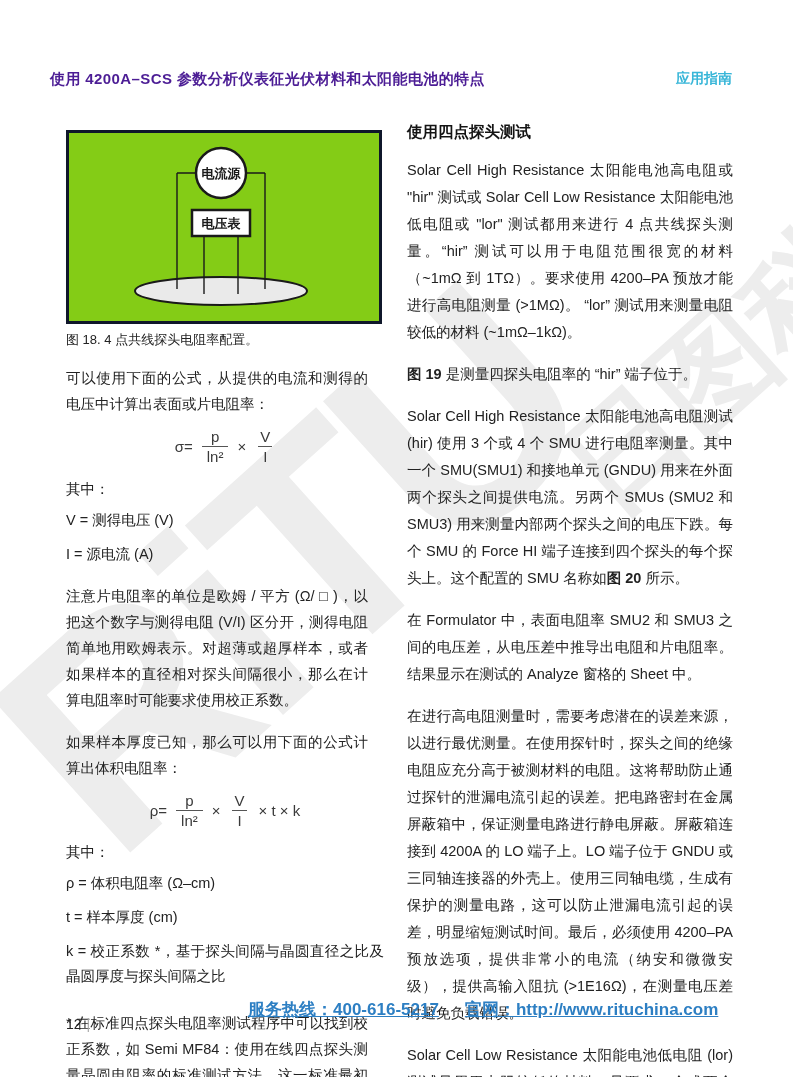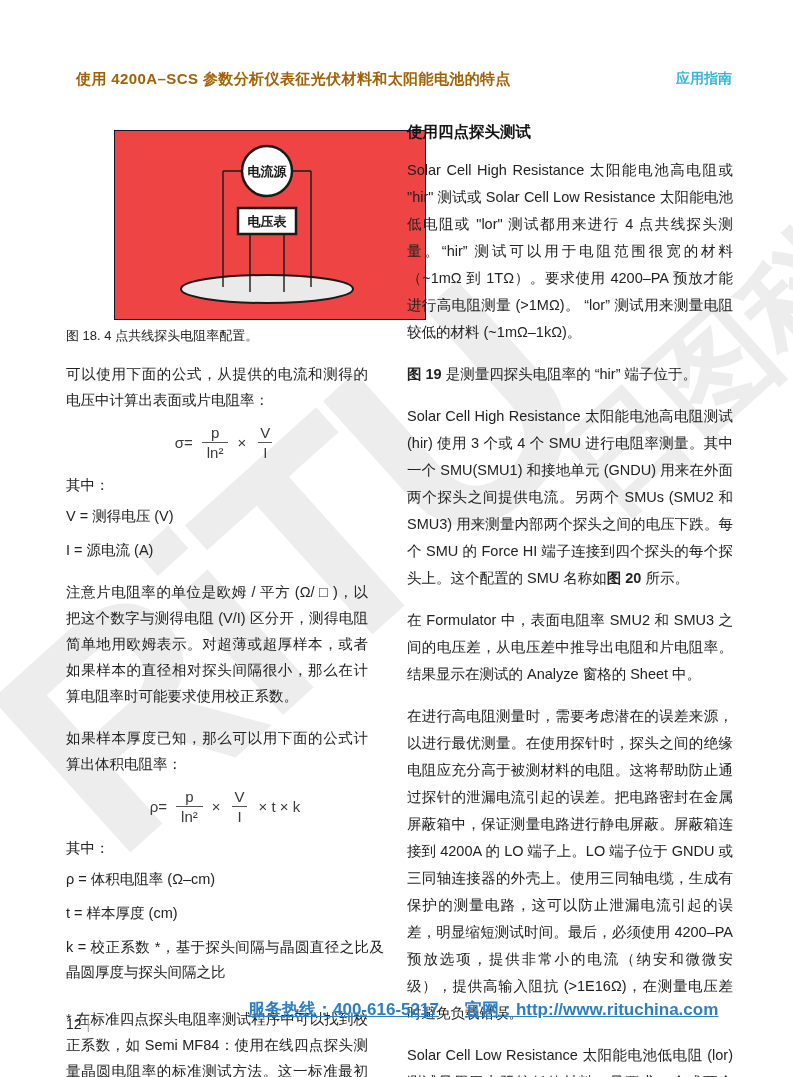--- a/index.html
+++ b/index.html
@@ -20,31 +20,31 @@
     letter-spacing:-12px;transform:rotate(-42deg);transform-origin:left top;
     white-space:nowrap;user-select:none;
   }
   .wm-text{
     position:absolute;left:530px;top:430px;z-index:0;
     font-size:118px;font-weight:bold;color:var(--watermark);
     transform:rotate(-42deg);transform-origin:left top;white-space:nowrap;user-select:none;
   }
   .layer{position:absolute;inset:0;z-index:1;}
   
-  .header-title{position:absolute;left:76px;top:70px;font-size:15px;font-weight:bold;color:#a16207;letter-spacing:0.4px;}
+  .header-title{position:absolute;left:50px;top:70px;font-size:15px;font-weight:bold;color:#4c1d95;letter-spacing:0.4px;}
   .header-badge{position:absolute;right:61px;top:70px;font-size:14px;font-weight:bold;color:var(--badge);}
   
   .col-left{position:absolute;left:66px;top:130px;width:318px;}
   .col-right{position:absolute;left:407px;top:122px;width:326px;}
   .col-right .heading{font-size:15.5px;font-weight:bold;color:#141414;margin:0 0 14px 0;}
   .p{font-size:14.5px;line-height:26px;text-align:justify;margin:16px 16px 0 0;color:var(--text);}
   .col-right .p{line-height:27px;margin:0 0 15px 0;}
   .b{font-weight:bold;}
   
-  .figure-box{width:310px;height:188px;border:1px solid #0f172a;background:#ef4444;margin-left:48px;}
+  .figure-box{width:310px;height:188px;border:3px solid #0f172a;background:#84cc16;}
   .figure-caption{margin-top:7px;font-size:13px;color:#232323;}
   
   .formula{display:flex;align-items:center;justify-content:center;gap:9px;
            margin:11px 0 6px 0;font-size:15px;color:#3a3a3a;}
   .frac{display:inline-flex;flex-direction:column;align-items:center;line-height:1.15;}
   .frac .num{padding:0 5px 1px 5px;}
   .frac .den{border-top:1.4px solid #555;padding:1px 5px 0 5px;}
   .where{font-size:14.5px;margin:14px 0 0 0;font-family:Liberation Mono, monospace;}
   .def{font-size:14.5px;line-height:25px;margin:9px 0 0 0;text-align:justify;}
   .footnote{margin-top:21px;}

